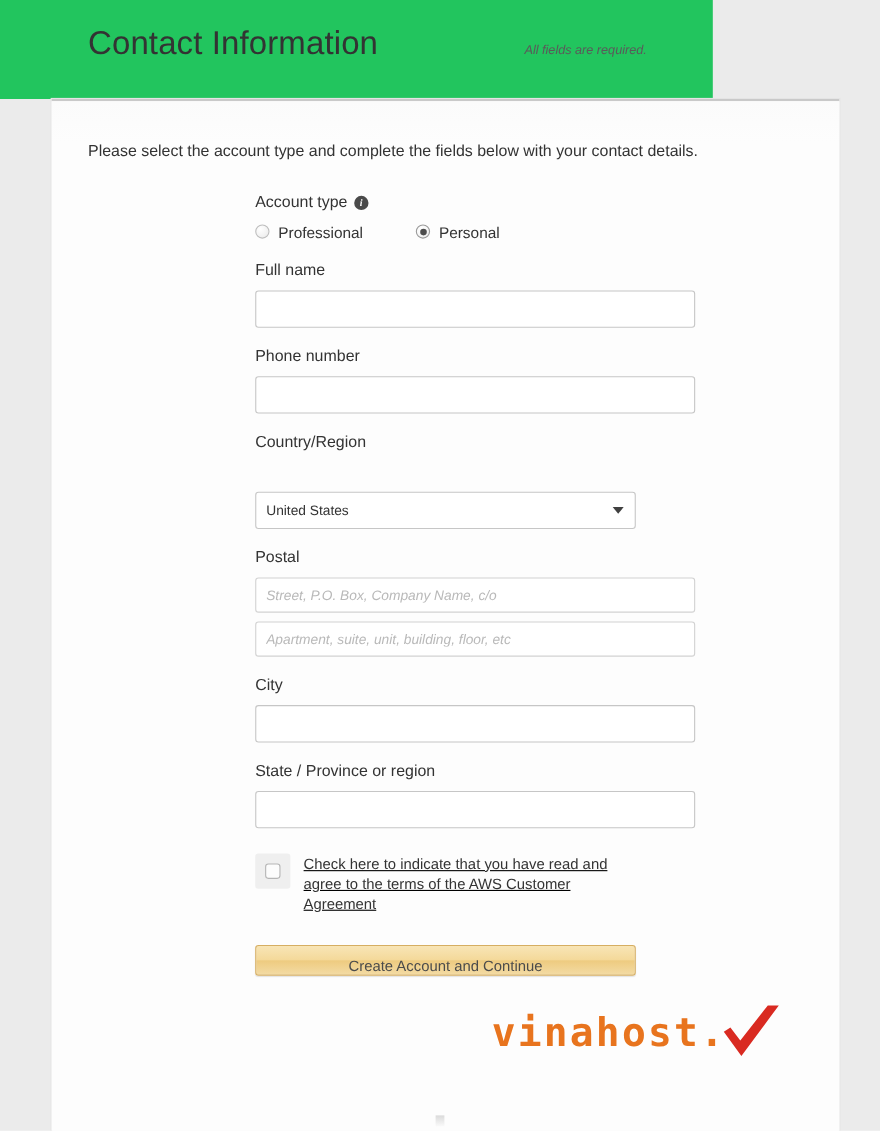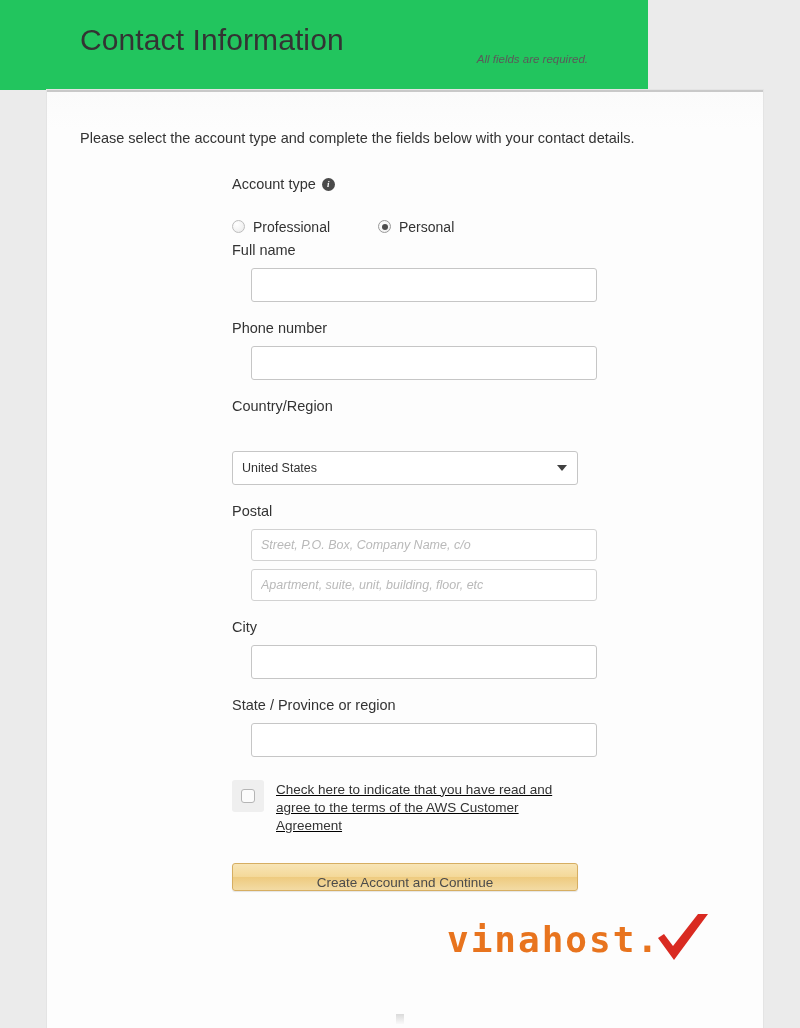--- a/index.html
+++ b/index.html
@@ -37,21 +37,21 @@
     top: 23px;
     font-size: 30px;
     font-weight: 400;
     color: #333333;
     letter-spacing: 0.1px;
     white-space: nowrap;
   }
   .required-note {
     position: absolute;
     right: 60px;
-    top: 53px;
+    top: 40px;
     font-size: 11.5px;
     font-style: italic;
     color: #5a5a5a;
     white-space: nowrap;
   }
 
   
   .panel {
     position: absolute;
     left: 47px;
@@ -90,21 +90,21 @@
     color: #333333;
     margin: 0 0 9px 0;
     line-height: 1.1;
     display: block;
   }
 
   .label-row {
     display: flex;
     align-items: center;
     gap: 6px;
-    margin-bottom: 26px;
+    margin-bottom: 10px;
   }
 
   .info-icon {
     display: inline-flex;
     align-items: center;
     justify-content: center;
     width: 13px;
     height: 13px;
     border-radius: 50%;
     background: #4a4a4a;
@@ -113,21 +113,21 @@
     font-weight: bold;
     font-style: italic;
     font-family: "Liberation Serif", serif;
     line-height: 1;
     flex: none;
   }
 
   .radio-row {
     display: flex;
     align-items: center;
-    margin-bottom: 8px;
+    margin-bottom: 20px;
   }
   .radio-item {
     display: flex;
     align-items: center;
     gap: 8px;
     cursor: pointer;
   }
   .radio-item.first { width: 146px; }
   .radio-dot {
     width: 13px;
@@ -155,32 +155,31 @@
   .radio-label {
     font-size: 14px;
     color: #333333;
     white-space: nowrap;
   }
 
   .field-block { margin-bottom: 19px; }
 
   .text-input {
     display: block;
-    width: 346px;
+    width: 400px;
     height: 34px;
     box-sizing: border-box;
     border: 1px solid #c6c6c6;
     border-radius: 3px;
     background: #ffffff;
     padding: 0 9px;
     font-size: 13px;
     font-family: "Liberation Sans", sans-serif;
     color: #333333;
     outline: none;
-    margin-left: 19px;
   }
   .text-input::placeholder {
     color: #b9b9b9;
     font-style: italic;
     font-size: 12.5px;
   }
   .text-input.addr {
     height: 32px;
     margin-bottom: 8px;
     border-color: #d2d2d2;

